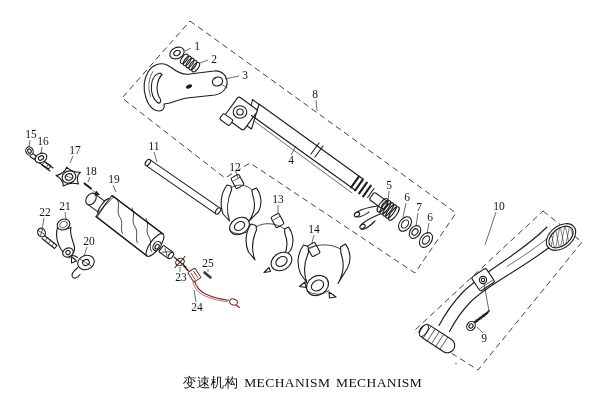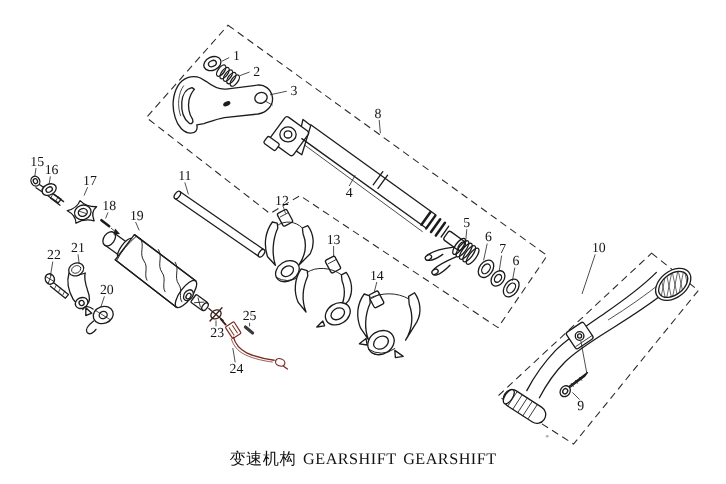--- a/index.html
+++ b/index.html
@@ -383,14 +383,14 @@
     <text class="lbl" x="65" y="210">21</text>
     <text class="lbl" x="45" y="216">22</text>
     <text class="lbl" x="181" y="281">23</text>
     <text class="lbl" x="197" y="311">24</text>
     <text class="lbl" x="208" y="267">25</text>
   </g>
 
   <circle cx="456" cy="363.5" r="1.1" fill="#adadad"></circle>
 </svg>
 
-<div class="caption">变速机构 GEARSHIFT GEARSHIFT</div>
+<div class="caption">变速机构 MECHANISM MECHANISM</div>
 </div>
 
 </body></html>

